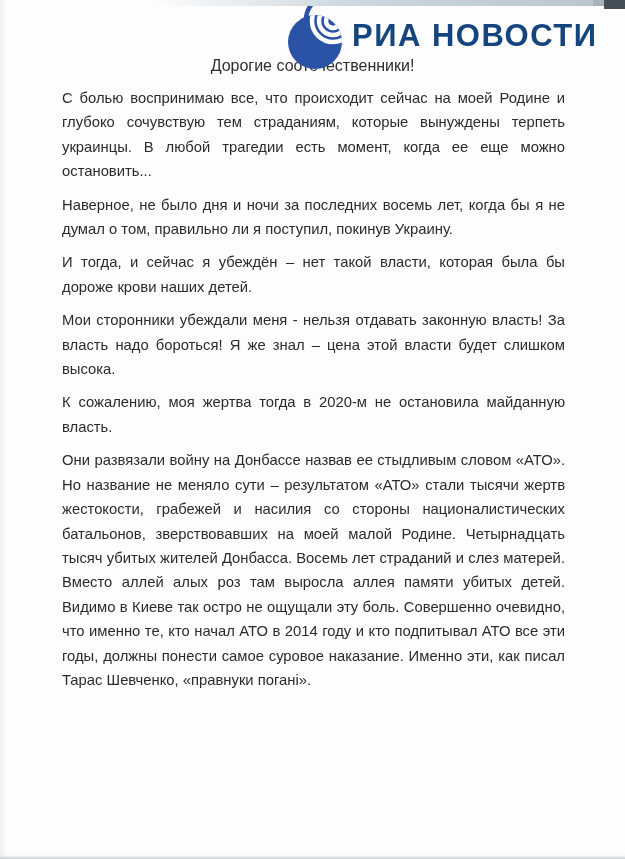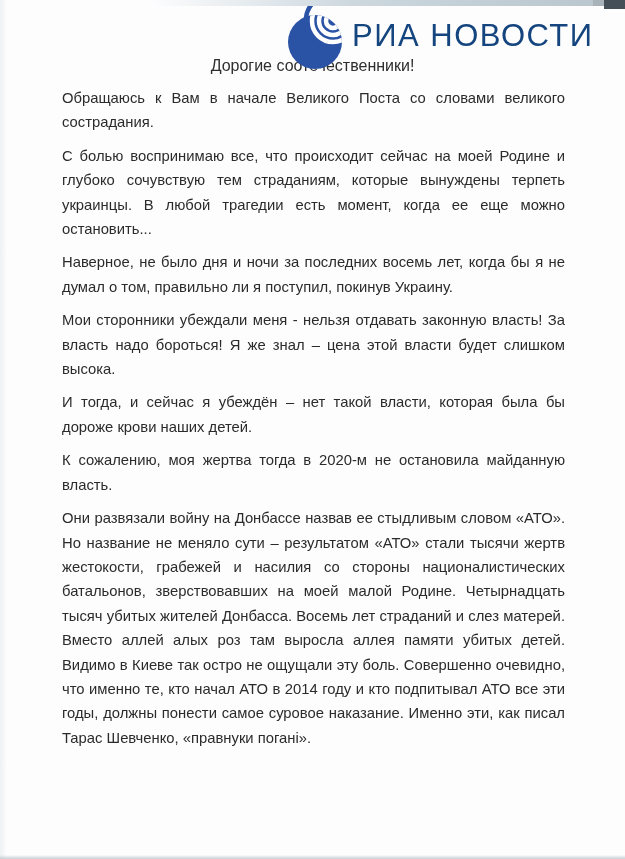--- a/index.html
+++ b/index.html
@@ -33,21 +33,21 @@
     background: linear-gradient(0deg, #bec9cf, rgba(255,255,255,0));
     opacity: 0.85;
   }
   
   .logo-globe {
     position: absolute; left: 286px; top: 6px; width: 70px; height: 66px;
     z-index: 3;
   }
   .wordmark {
     position: absolute; left: 352px; top: 18px;
-    font-size: 31px; font-weight: normal; letter-spacing: 1.5px;
+    font-size: 31px; font-weight: bold; letter-spacing: 1.5px;
     color: #15457e; white-space: nowrap; z-index: 2;
   }
   
   .salutation {
     position: absolute; top: 57px; left: 0; width: 100%;
     text-align: center; font-size: 16px; color: #2e2e2e; z-index: 1;
   }
   .letter-body {
     position: absolute; top: 86px; left: 62px; width: 503px; z-index: 1;
   }
@@ -83,22 +83,21 @@
       <circle cx="47" cy="15" r="14"></circle>
       <circle cx="47" cy="15" r="21"></circle>
     </g>
     <path d="M 29.6 -5.7 A 27 27 0 0 0 33.5 38.4" fill="none" stroke="#2a52a5" stroke-width="4.5"></path>
   </svg>
   <div class="wordmark">РИА НОВОСТИ</div>
 
   <div class="salutation">Дорогие соотечественники!</div>
 
   <div class="letter-body">
-    <p>Обращаюсь к Вам в начале Великого Поста со словами великого сострадания.</p>
     <p>С болью воспринимаю все, что происходит сейчас на моей Родине и глубоко сочувствую тем страданиям, которые вынуждены терпеть украинцы. В любой трагедии есть момент, когда ее еще можно остановить...</p>
     <p>Наверное, не было дня и ночи за последних восемь лет, когда бы я не думал о том, правильно ли я поступил, покинув Украину.</p>
+    <p>И тогда, и сейчас я убеждён – нет такой власти, которая была бы дороже крови наших детей.</p>
     <p>Мои сторонники убеждали меня - нельзя отдавать законную власть! За власть надо бороться! Я же знал – цена этой власти будет слишком высока.</p>
-    <p>И тогда, и сейчас я убеждён – нет такой власти, которая была бы дороже крови наших детей.</p>
     <p>К сожалению, моя жертва тогда в 2020-м не остановила майданную власть.</p>
     <p>Они развязали войну на Донбассе назвав ее стыдливым словом «АТО». Но название не меняло сути – результатом «АТО» стали тысячи жертв жестокости, грабежей и насилия со стороны националистических батальонов, зверствовавших на моей малой Родине. Четырнадцать тысяч убитых жителей Донбасса. Восемь лет страданий и слез матерей. Вместо аллей алых роз там выросла аллея памяти убитых детей. Видимо в Киеве так остро не ощущали эту боль. Совершенно очевидно, что именно те, кто начал АТО в 2014 году и кто подпитывал АТО все эти годы, должны понести самое суровое наказание. Именно эти, как писал Тарас Шевченко, «правнуки погані».</p>
   </div>
 
 </div>
 
 </body></html>

